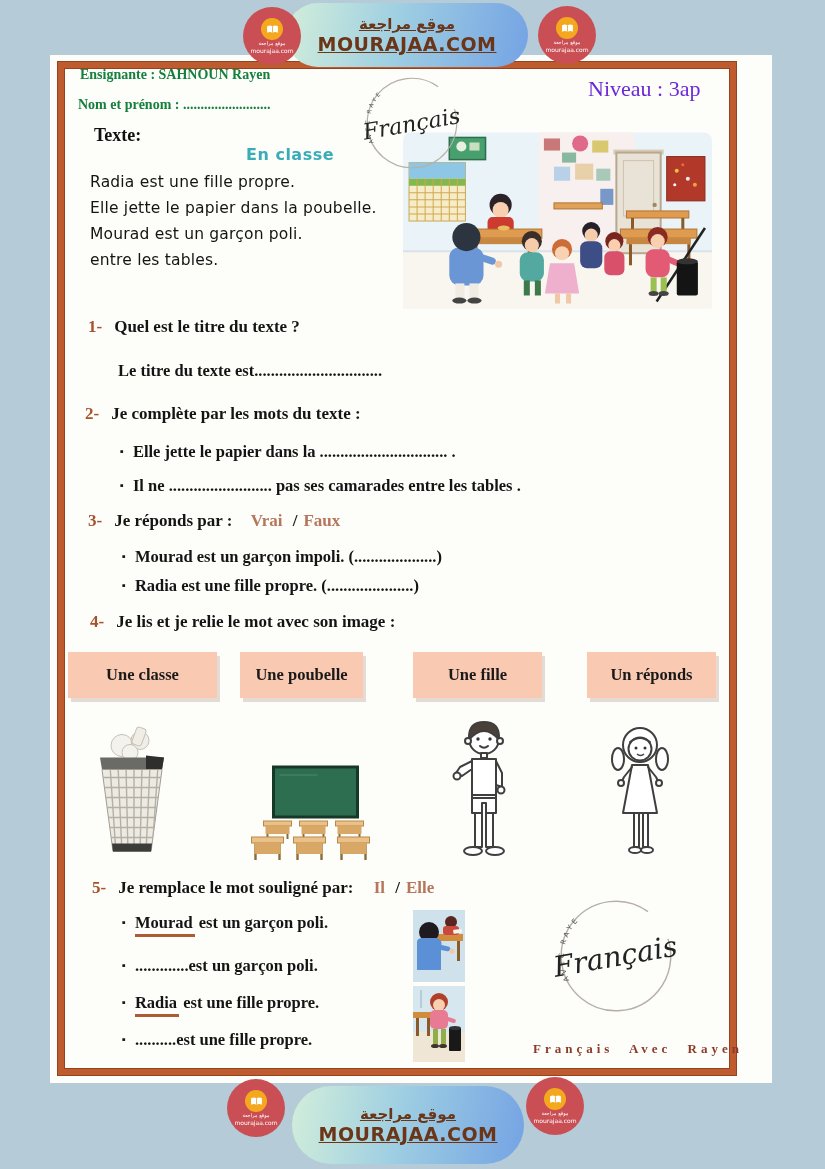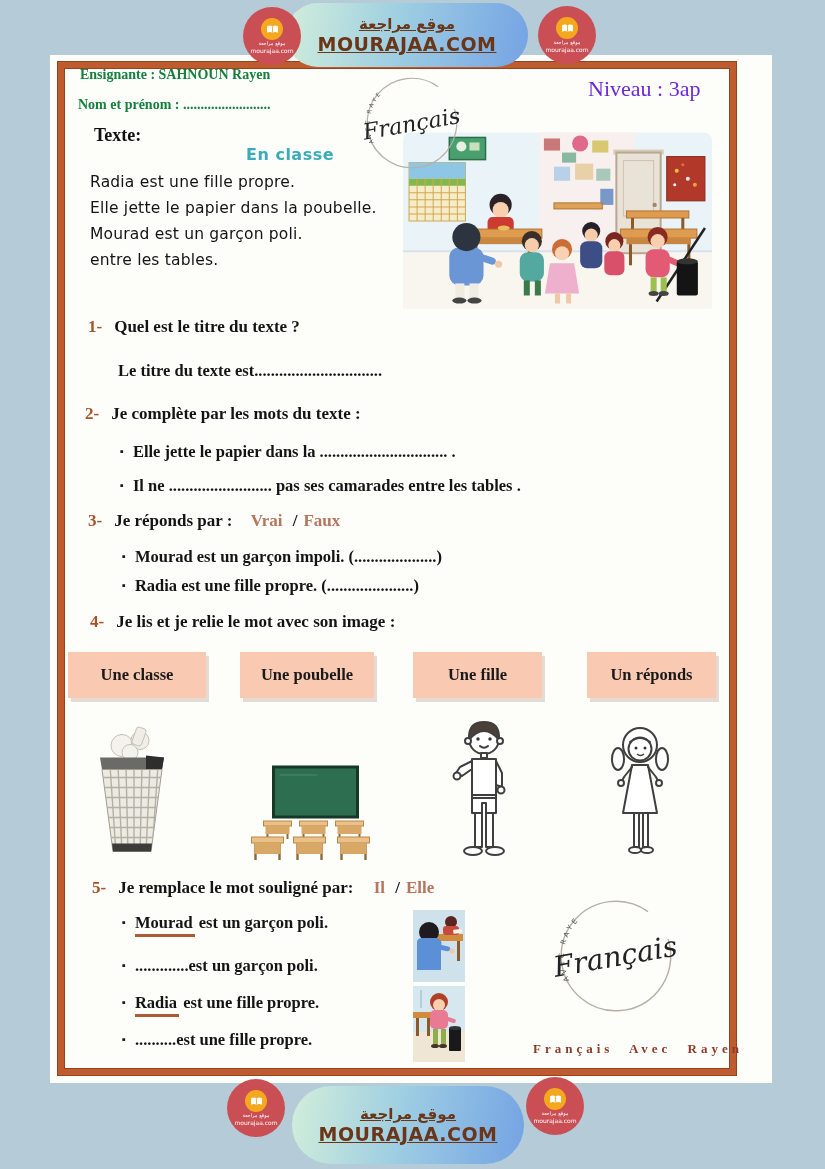--- a/index.html
+++ b/index.html
@@ -192,22 +192,22 @@
     <div class="abs qitem" style="left:72px;top:492px">
       <span class="bullet">▪</span><span>Mourad est un garçon impoli. (....................)</span>
     </div>
     <div class="abs qitem" style="left:72px;top:521px">
       <span class="bullet">▪</span><span>Radia est une fille propre.  (.....................)</span>
     </div>
 
     <div class="abs qrow" style="left:40px;top:557px">
       <span class="qnum">4-</span><span>Je lis et je relie le mot avec son image :</span>
     </div>
-    <div class="word-box" style="left:18px;width:138px">Une classe</div>
-    <div class="word-box" style="left:190px;width:134px">Une poubelle</div>
+    <div class="word-box" style="left:18px;width:149px">Une classe</div>
+    <div class="word-box" style="left:190px;width:123px">Une poubelle</div>
     <div class="word-box" style="left:363px;width:129px">Une fille</div>
     <div class="word-box" style="left:537px;width:129px">Un réponds</div>
 
     <svg class="abs" style="left:40px;top:670px" width="85" height="133" viewBox="0 0 85 132">
       <defs>
           <clipPath id="binclip">
             <path d="M12,44 L23,126 L61,126 L72,44 Z"></path>
           </clipPath>
         </defs>
       <circle cx="32" cy="20" r="11" fill="#f4f2ec" stroke="#c5c1b5"></circle>

